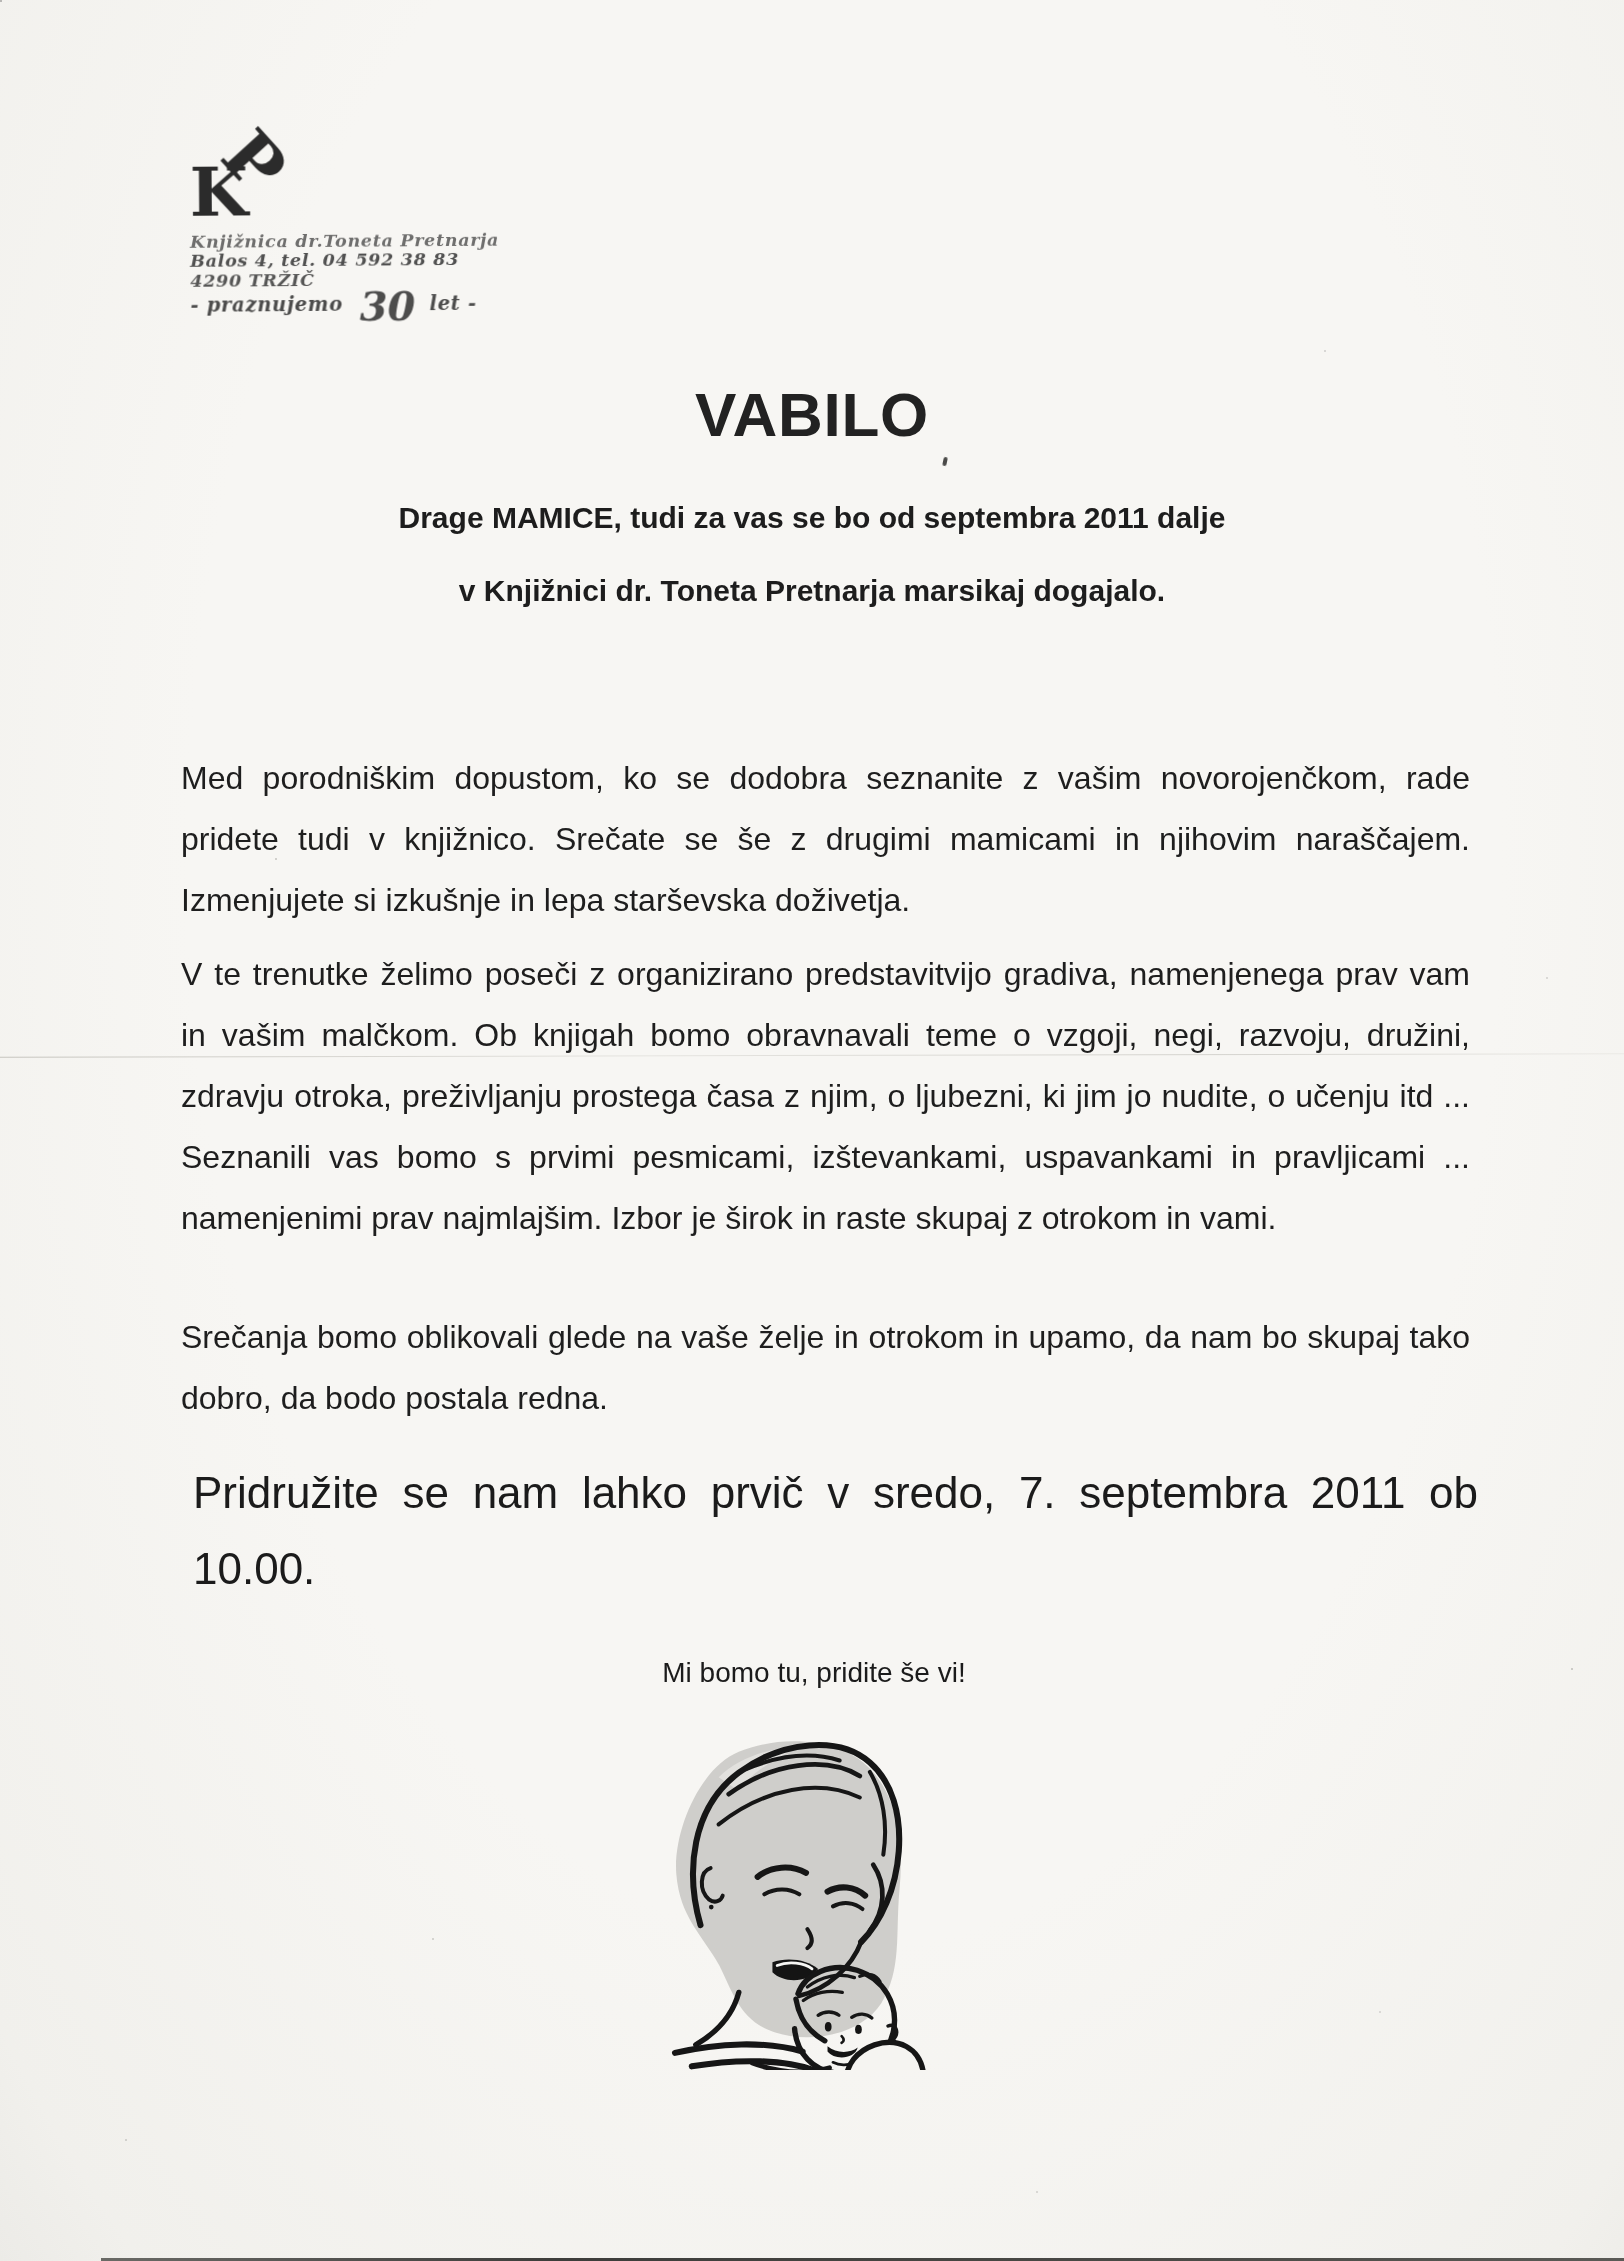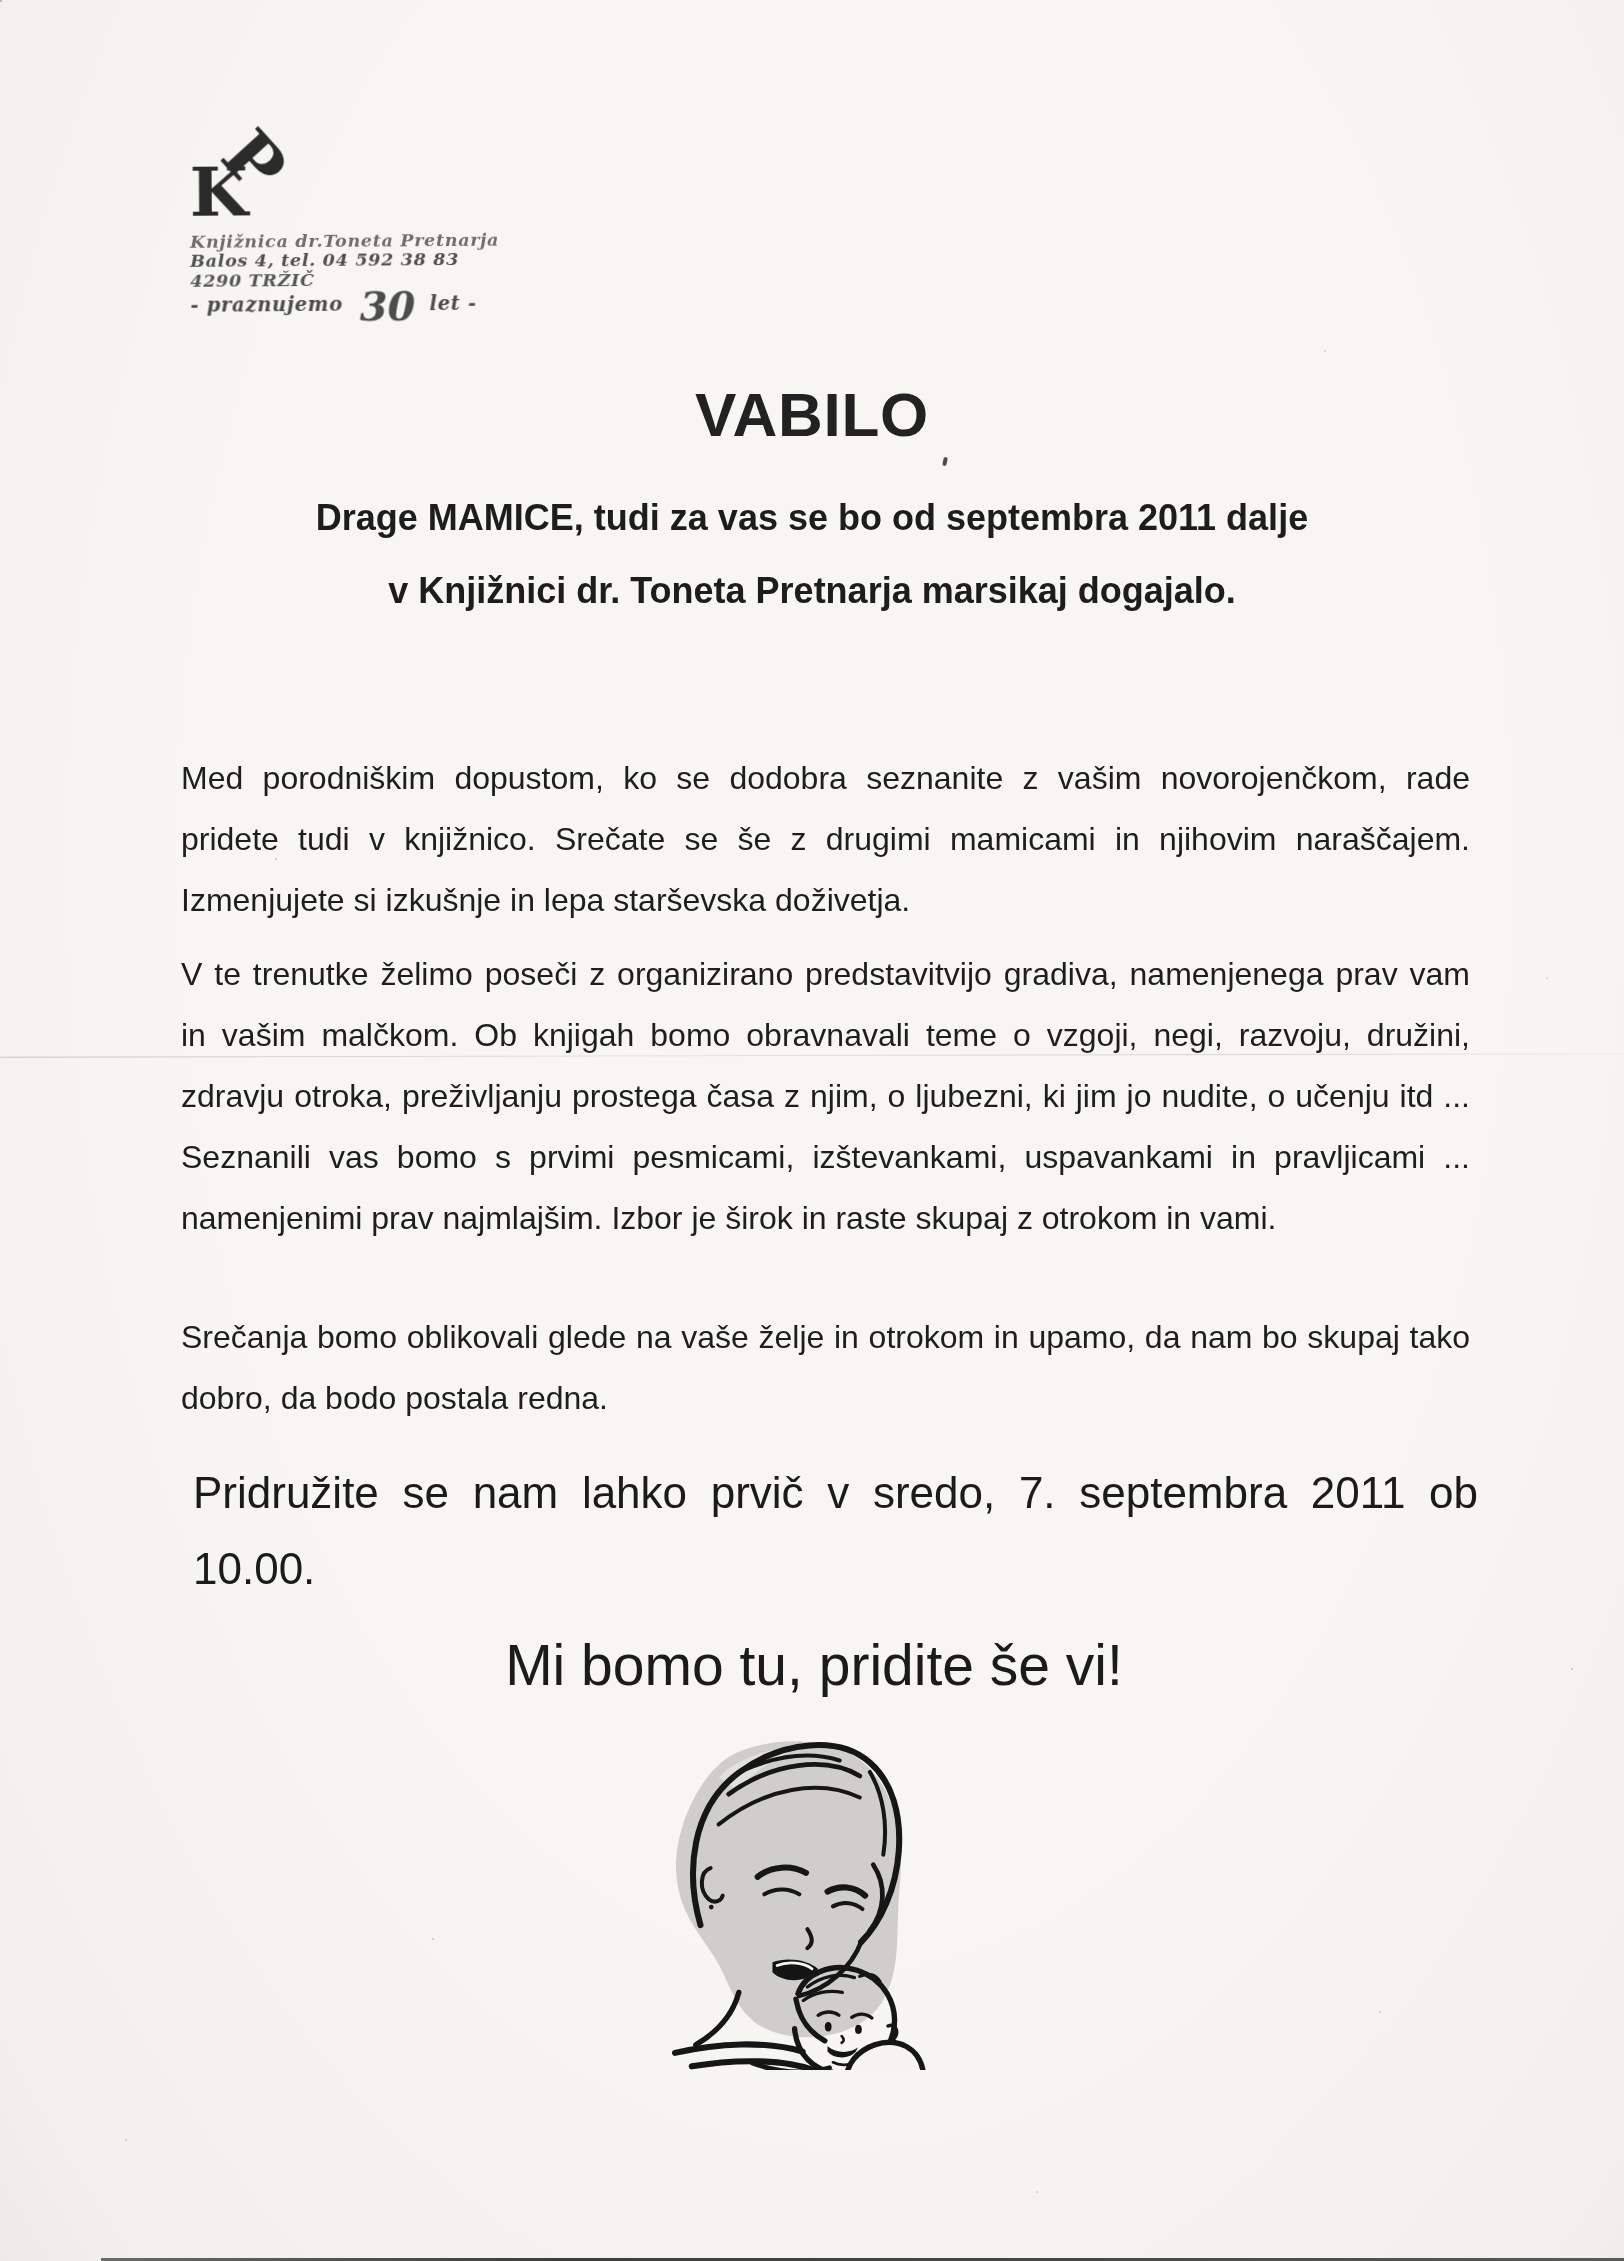--- a/index.html
+++ b/index.html
@@ -46,21 +46,21 @@
   
   .title{
     position:absolute;left:0;right:0;top:381px;margin:0;
     text-align:center;
     font-size:62px;line-height:67px;font-weight:700;
     letter-spacing:0.7px;color:#222;
   }
   .subtitle{
     position:absolute;left:0;right:0;margin:0;
     text-align:center;
-    font-size:36px;line-height:38px;font-weight:700;color:#1d1d1d;
+    font-size:30px;line-height:38px;font-weight:700;color:#1d1d1d;
   }
   .subtitle.s1{top:499px;}
   .subtitle.s2{top:572px;}
 
   
   .body-par{
     position:absolute;left:177px;width:1289px;margin:4px;
     font-size:32px;line-height:61px;
     text-align:justify;
     color:#1e1e1e;
@@ -70,23 +70,23 @@
   .p3{top:1303px;}
 
   .highlight{
     position:absolute;left:177px;width:1285px;margin:16px;
     top:1439px;
     font-size:44px;line-height:76px;
     text-align:justify;
     color:#1b1b1b;
   }
   .closing{
-    position:absolute;left:4px;right:0;top:1633px;margin:8px;
+    position:absolute;left:4px;right:0;top:1633px;margin:16px;
     text-align:center;
-    font-size:57px;line-height:48px;font-weight:400;color:#1b1b1b;
+    font-size:28px;line-height:48px;font-weight:400;color:#1b1b1b;
   }
 
   
   .illustration{position:absolute;left:638px;top:1730px;}
 
   
   .crease{
     position:absolute;left:0;right:0;top:1055px;height:1.3px;
     background:linear-gradient(90deg, rgba(160,158,150,.55), rgba(175,173,165,.25) 40%, rgba(160,158,150,.4) 75%, rgba(175,173,165,.15));
     transform:rotate(-0.12deg);

